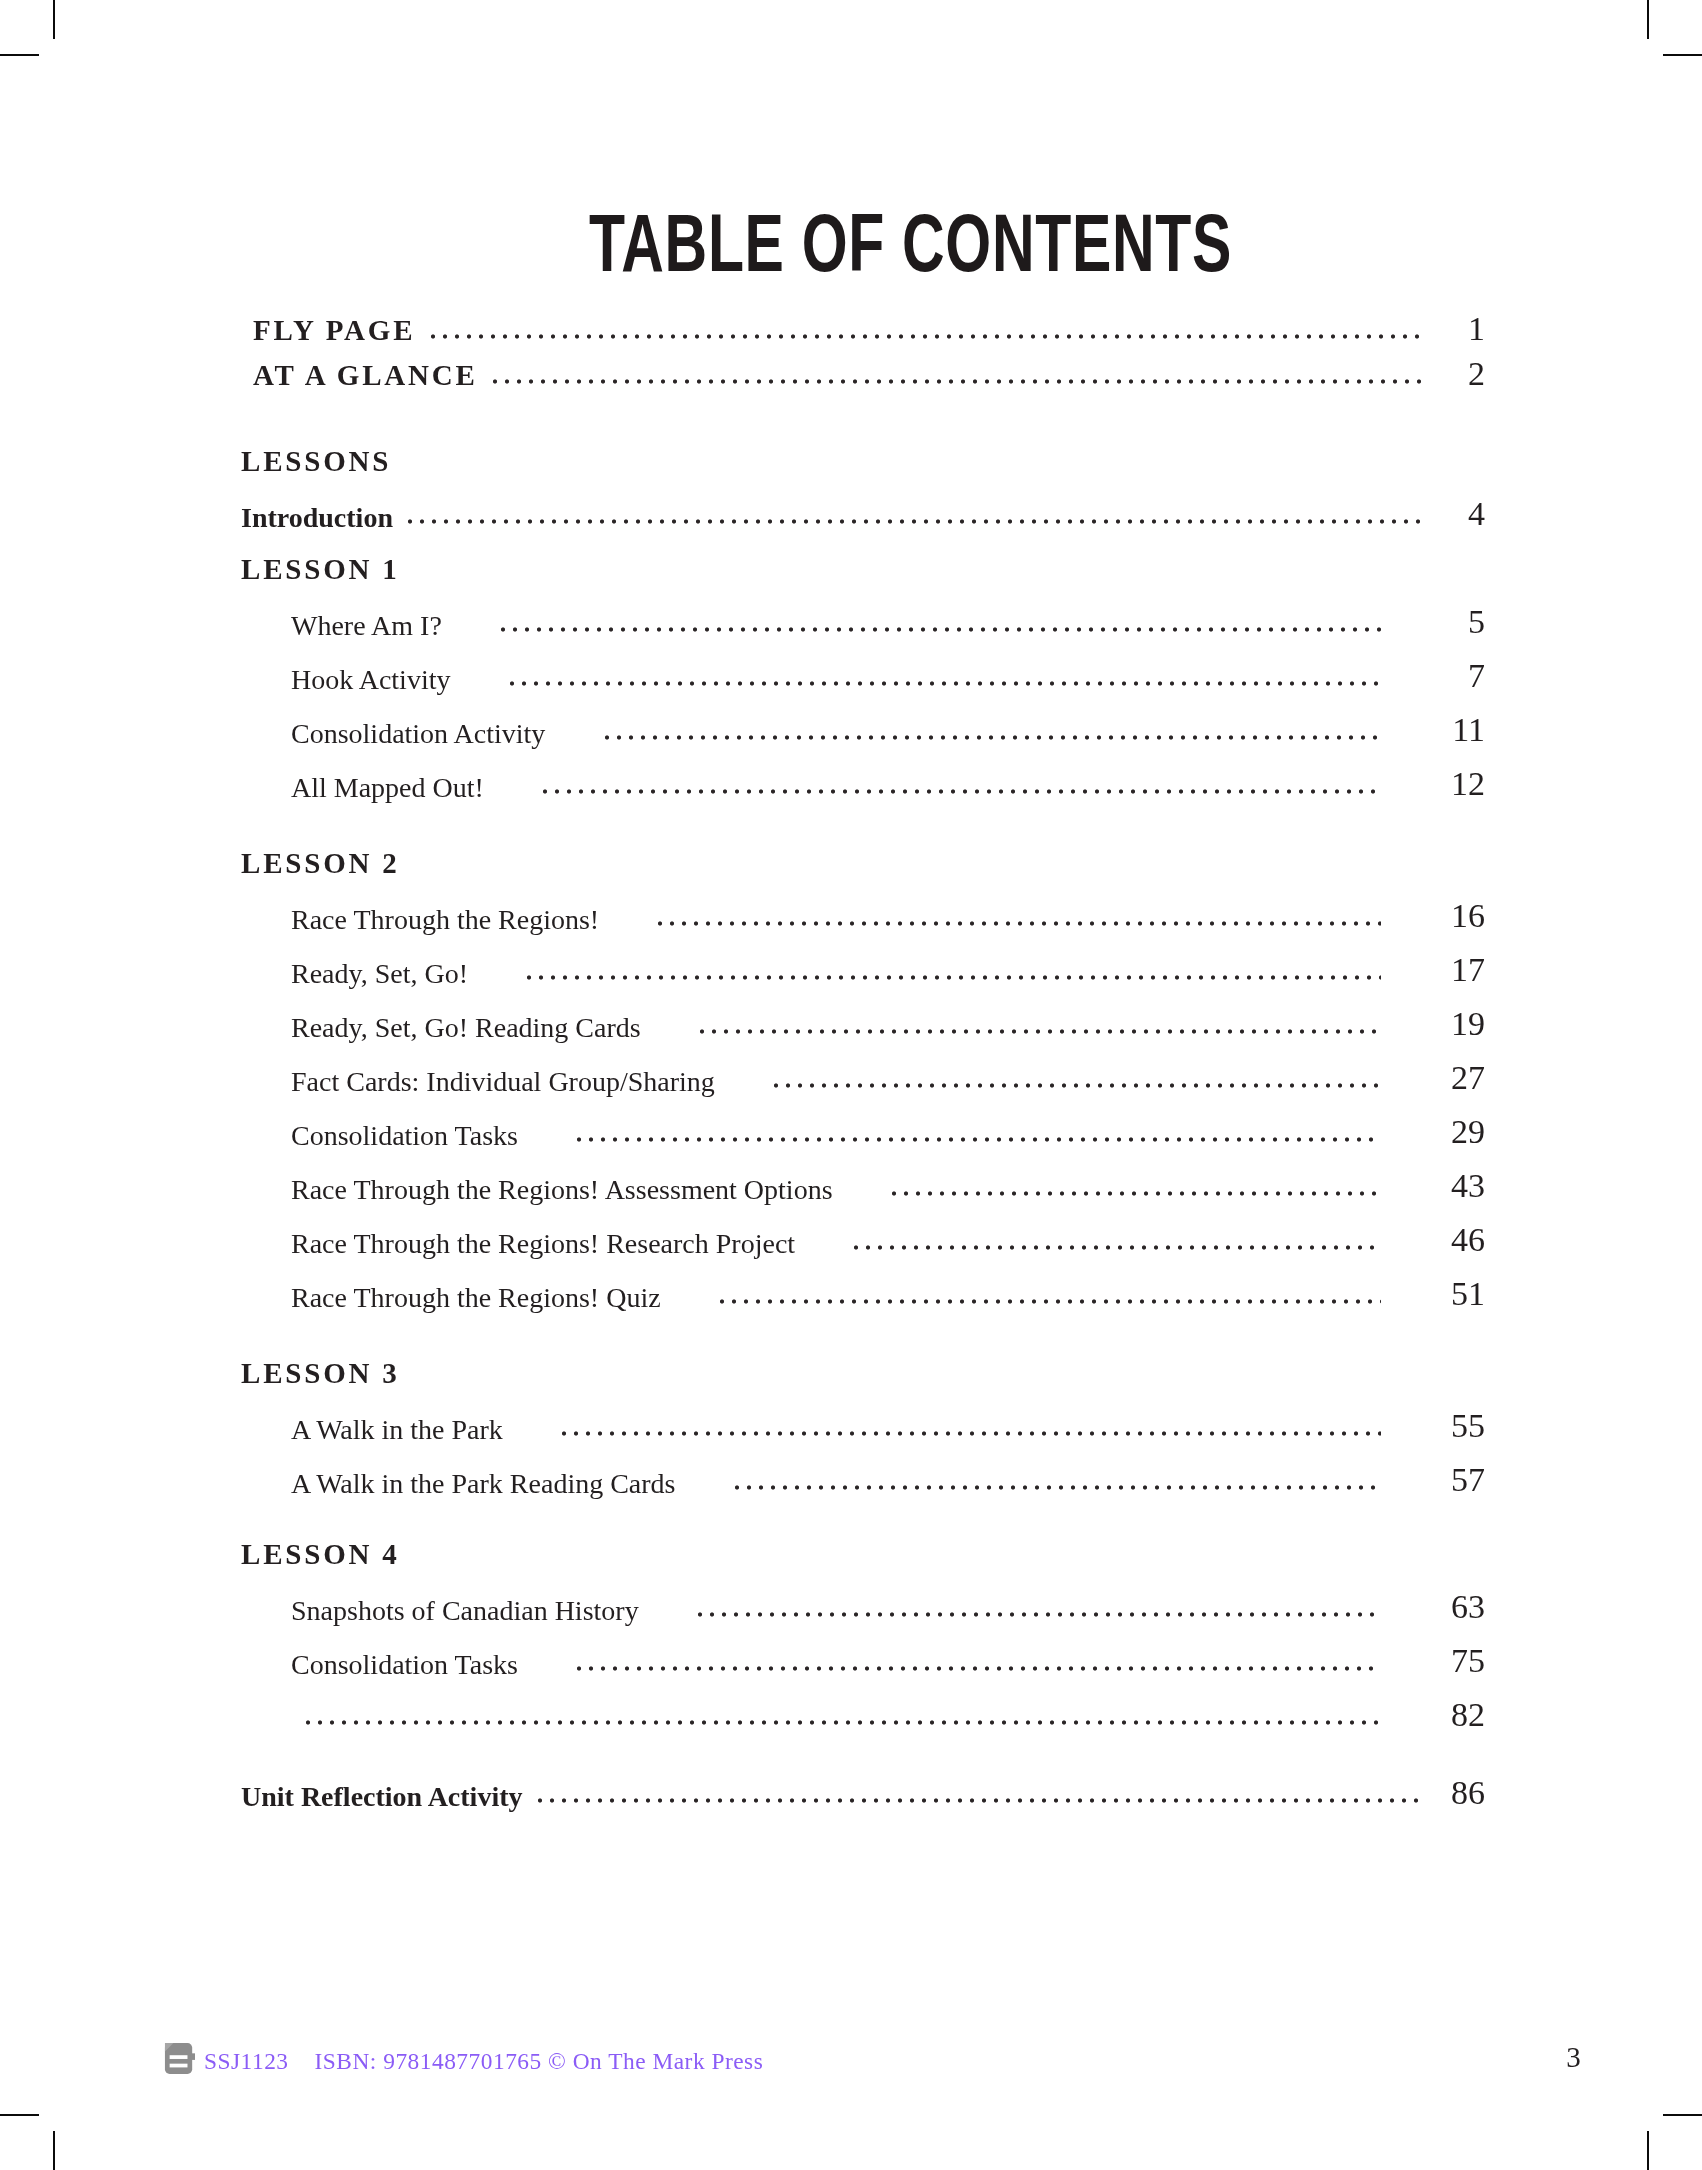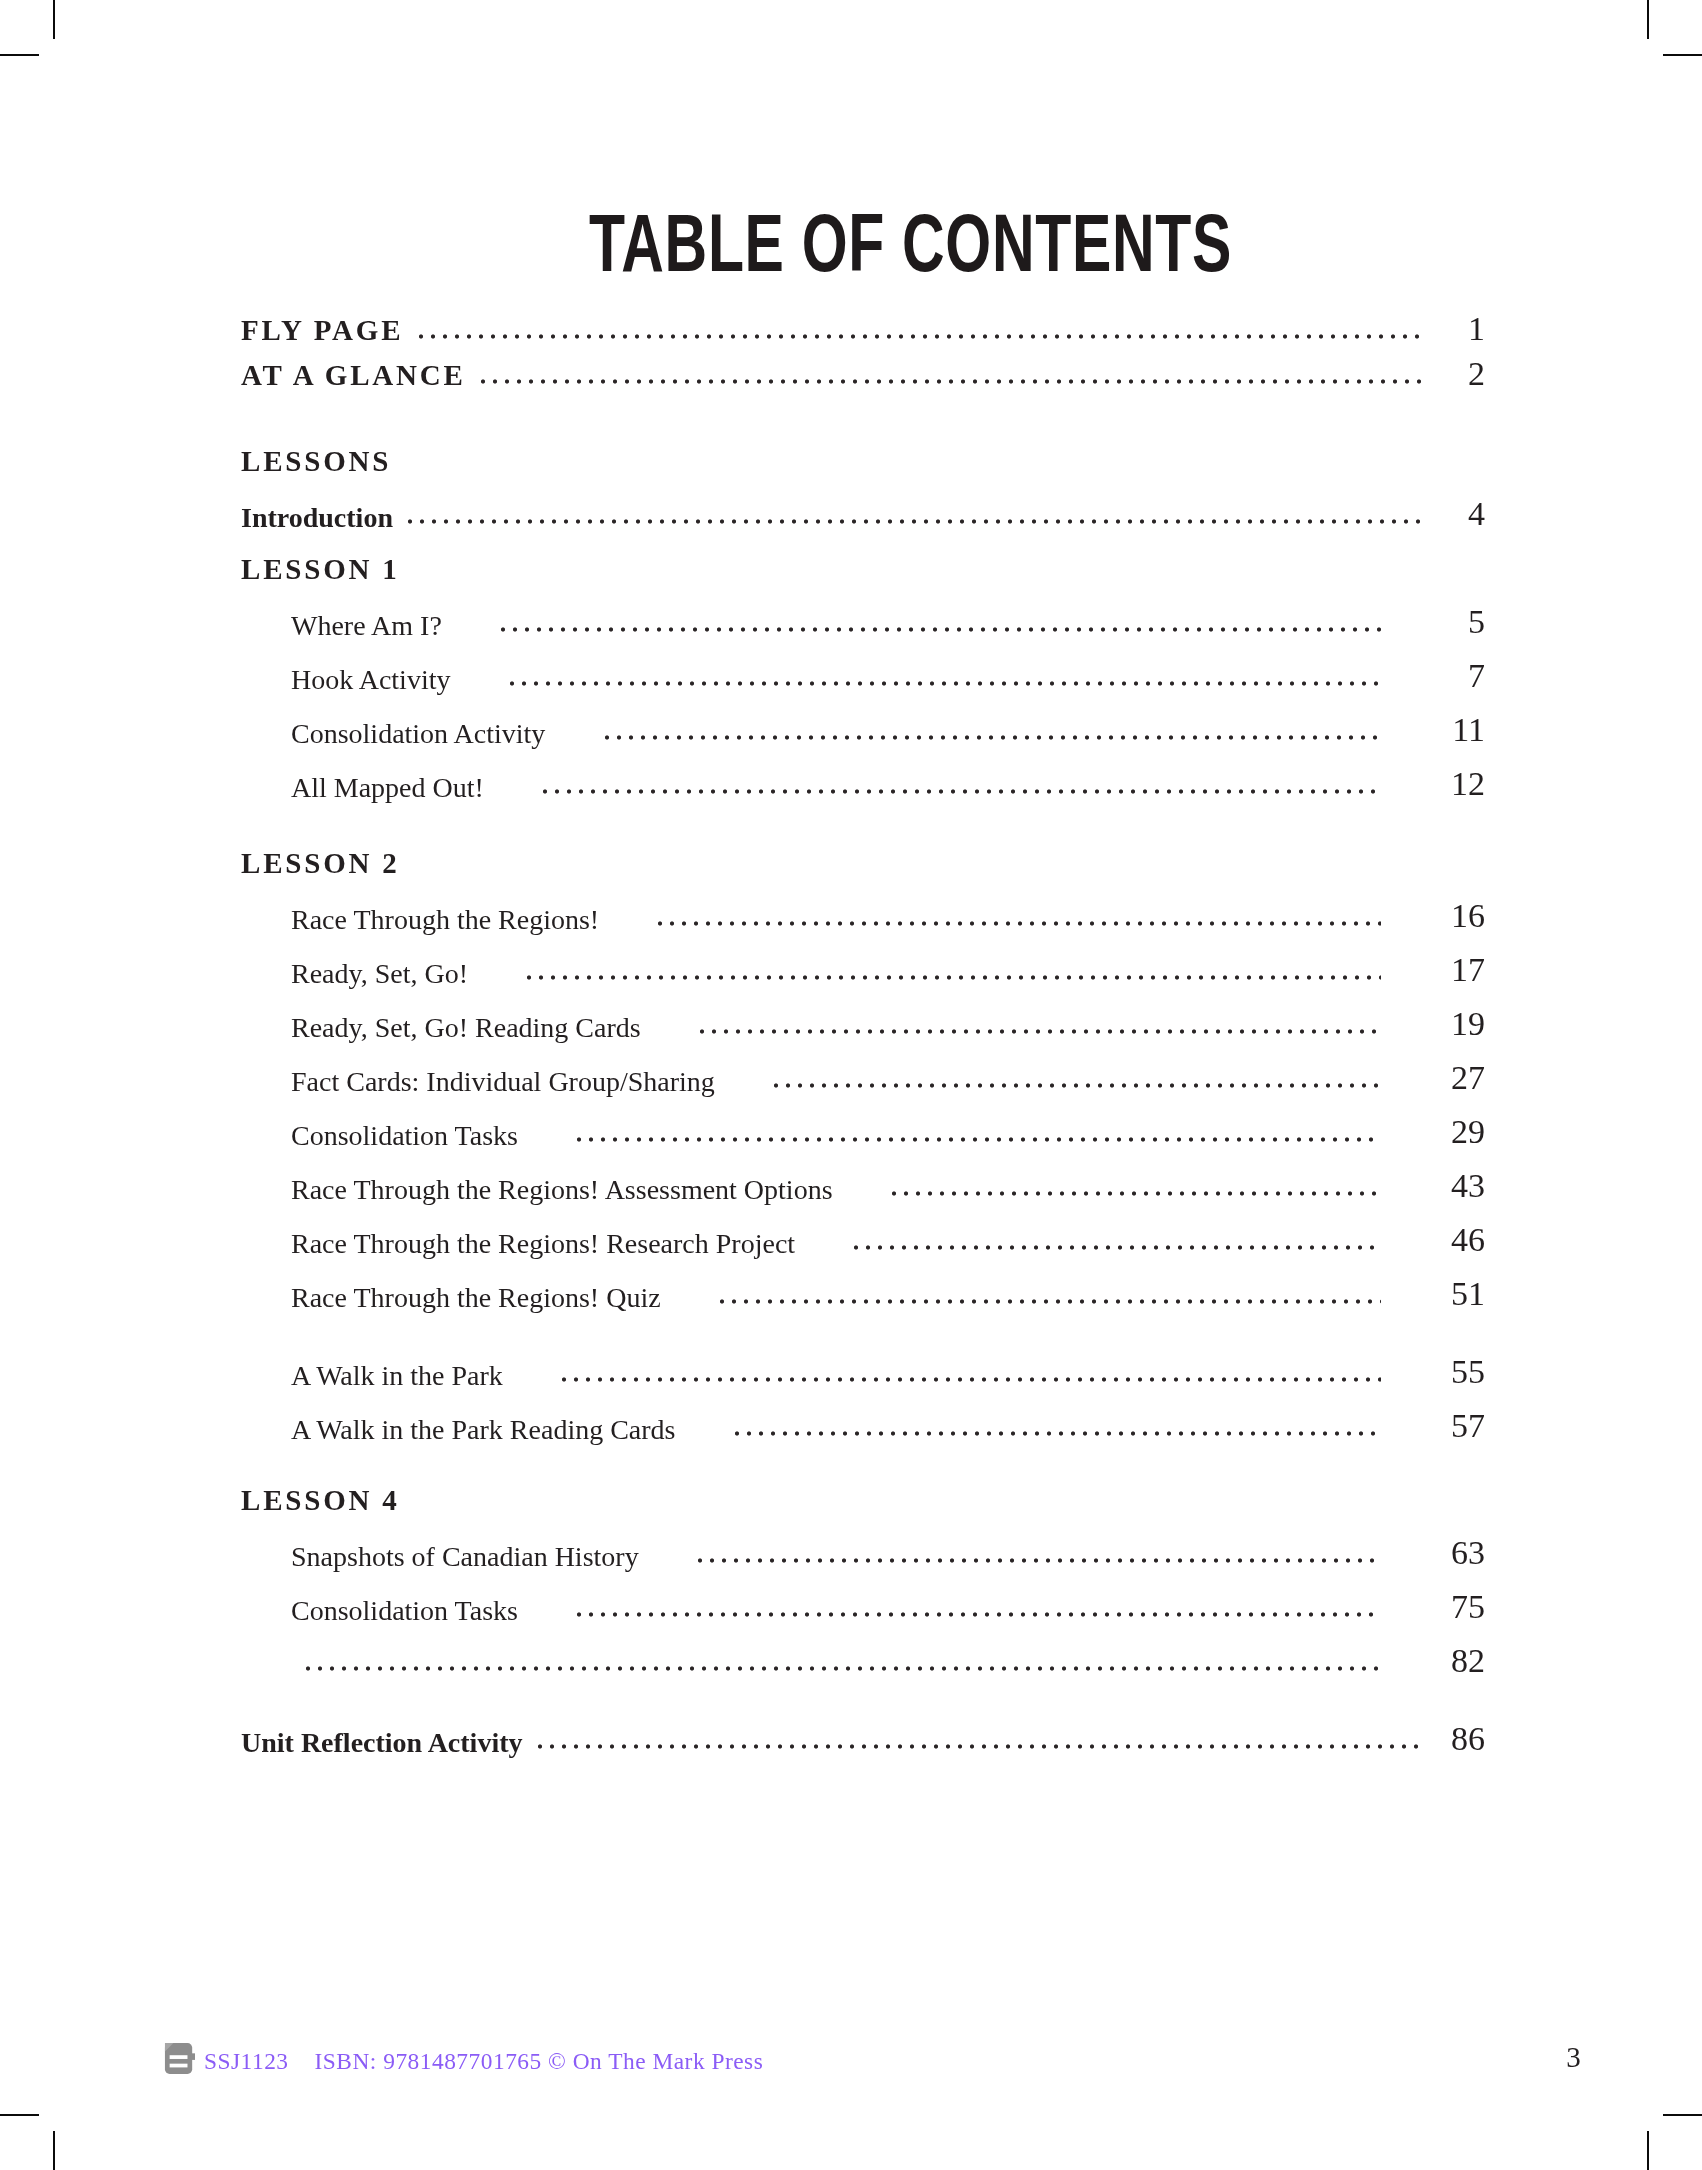--- a/index.html
+++ b/index.html
@@ -48,21 +48,21 @@
 
   .row{
     display:flex;align-items:flex-end;
     height:54px;
   }
   .row .label{
     line-height:1.05;
     font-size:28px;
     white-space:nowrap;
   }
-  .style-top{height:45px;}
+  .style-top{height:45px;margin-left:12px;}
   .style-top .label,
   .style-heading .label{
     font-weight:bold;
     font-size:29px;
     letter-spacing:2.8px;
     line-height:1.15;
   }
   .style-bold .label{font-weight:bold;}
   .style-item{padding-left:50px;gap:44px;}
 
@@ -197,20 +197,23 @@
         <span class="leader"></span>
         <span class="pagenum">46</span>
       </div>
       <div class="row style-item">
         <span class="label">Race Through the Regions! Quiz</span>
         <span class="leader"></span>
         <span class="pagenum">51</span>
       </div>
     </div>
     <div class="section">
+      <div class="row style-heading">
+        <span class="label">LESSON 3</span>
+      </div>
       <div class="row style-item">
         <span class="label">A Walk in the Park</span>
         <span class="leader"></span>
         <span class="pagenum">55</span>
       </div>
       <div class="row style-item">
         <span class="label">A Walk in the Park Reading Cards</span>
         <span class="leader"></span>
         <span class="pagenum">57</span>
       </div>

